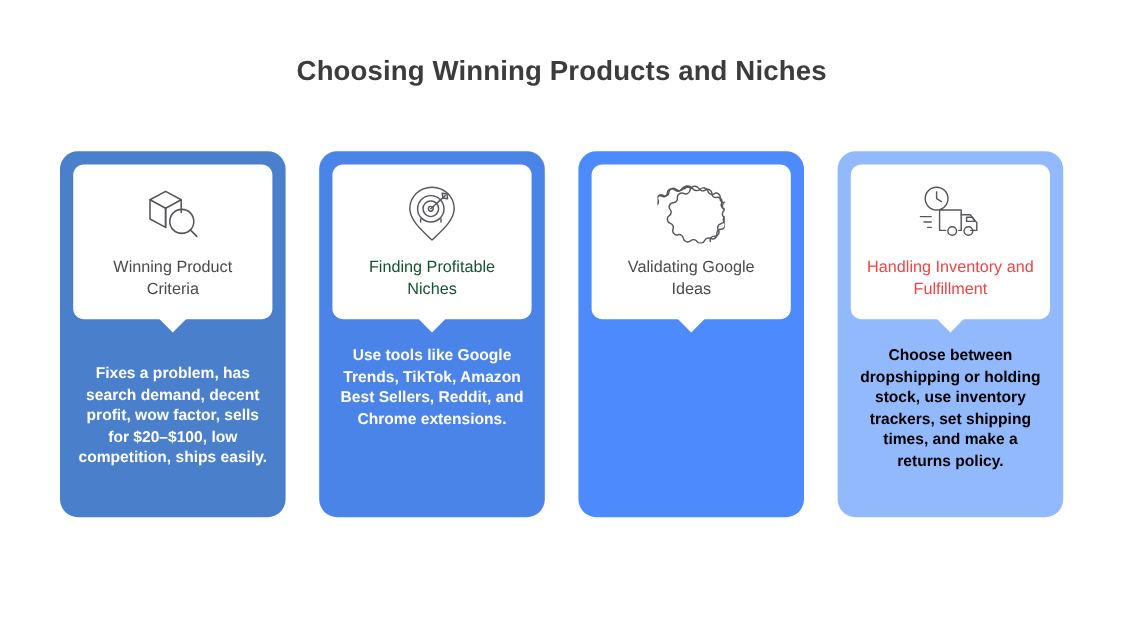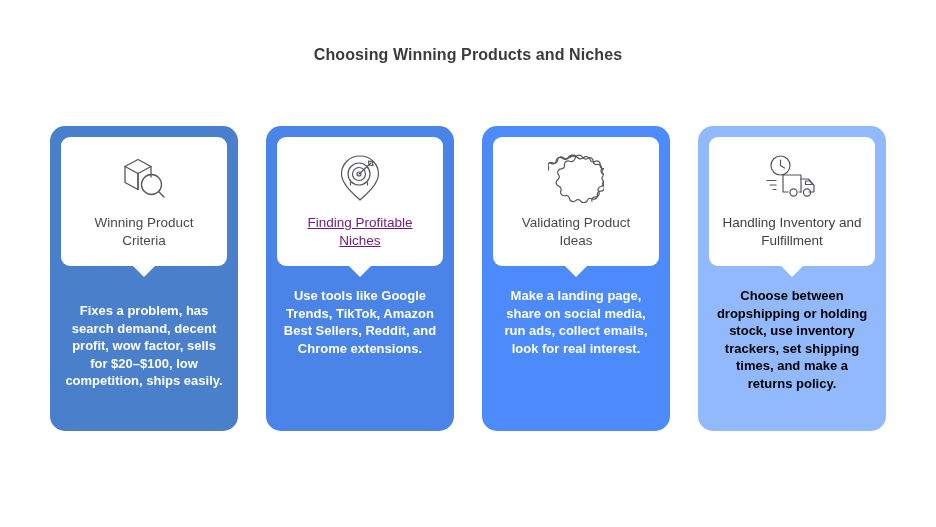--- a/index.html
+++ b/index.html
@@ -17,21 +17,21 @@
     position: relative;
     width: 936px;
     height: 527px;
   }
   .page-title {
     position: absolute;
     top: 46px;
     left: 0;
     width: 936px;
     text-align: center;
-    font-size: 16px;
+    font-size: 23px;
     font-weight: bold;
     color: #3c3c3c;
     letter-spacing: 0.1px;
   }
   .cards {
     position: absolute;
     top: 126px;
     left: 50px;
     width: 836px;
     height: 305px;
@@ -133,21 +133,21 @@
             <path d="M22 3 C11.5 3 3.5 11 3.5 21 C3.5 30.5 14 39.5 22 47 C30 39.5 40.5 30.5 40.5 21 C40.5 11 32.5 3 22 3 Z"></path>
             <circle cx="21" cy="21" r="11"></circle>
             <circle cx="21" cy="21" r="6.5"></circle>
             <circle cx="21" cy="21" r="2"></circle>
             <path d="M21 21 L33 10"></path>
             <path d="M30.5 8 L34.5 8.6 L35 12.6 L31 12 Z"></path>
             <path d="M12.5 29.5 L12.5 32"></path>
             <path d="M29.5 29.5 L29.5 32"></path>
           </svg>
         </div>
-        <div class="card-title" style="color: #701a75; text-decoration: underline;">Finding Profitable Niches</div>
+        <div class="card-title" style="color: #14532d;">Finding Profitable Niches</div>
       </div>
       <div class="card-body" style="color: rgb(255, 255, 255); margin-top: 21px;">Use tools like Google Trends, TikTok, Amazon Best Sellers, Reddit, and Chrome extensions.</div>
     </div>
 
     <div class="card" style="background: rgb(77, 138, 252);">
       <div class="card-inner">
         <div class="card-icon">
           <svg width="56" height="50" viewBox="0 0 56 50" fill="none" stroke="#55565a" stroke-width="1.2" stroke-linecap="round" stroke-linejoin="round">
             <path d="M22 4.5
               C24 2.2 27.5 2.2 29.5 4.5
@@ -204,42 +204,41 @@
                 C3.8 31.2 3.2 27.4 5.7 25.7
                 C7.4 24.6 7.8 22.2 6.5 20.7
                 C4.6 18.4 6.2 14.9 9.2 14.9
                 C11.2 14.9 12.8 13.1 12.5 11.1
                 C12 8.1 15.1 5.9 17.7 7.2
                 C19.5 8.1 21.7 7.4 22.6 5.6
                 C22.9 4.9 23.4 3.3 24 2.5 Z"></path>
             </g>
           </svg>
         </div>
-        <div class="card-title" style="color: rgb(74, 74, 74);">Validating Product Ideas</div>
-      </div>
-      <div class="card-body" style="color: rgb(255, 255, 255);">Make a landing page, share on social media, run ads, collect emails, look for real interest.</div>
+        <div class="card-title" style="color: rgb(74, 74, 74);">Validating Google Ideas</div>
+      </div>
     </div>
 
     <div class="card" style="background: rgb(147, 185, 253);">
       <div class="card-inner">
         <div class="card-icon">
           <svg width="60" height="48" viewBox="0 0 60 48" fill="none" stroke="#55565a" stroke-width="1.2" stroke-linecap="round" stroke-linejoin="round">
             <circle cx="18.5" cy="11.5" r="9.5"></circle>
             <path d="M18.5 6 L18.5 11.5 L22.5 14"></path>
             <path d="M21 21 L21 38 L26 38"></path>
             <path d="M21 21 L39 21 L39 38"></path>
             <path d="M39 25 L46.5 25 L52 31.5 L52 38 L47 38"></path>
             <path d="M39 38 L37 38"></path>
             <path d="M43.5 27 L48 27 L50.5 30.5 L43.5 30.5 Z"></path>
             <circle cx="31.5" cy="38.5" r="3.6"></circle>
             <circle cx="45" cy="38.5" r="3.6"></circle>
             <path d="M5 26.5 L14 26.5"></path>
             <path d="M8 31 L14 31"></path>
             <path d="M11 35.5 L14 35.5"></path>
           </svg>
         </div>
-        <div class="card-title" style="color: #404040;">Handling Inventory and Fulfillment</div>
+        <div class="card-title" style="color: #ef4444;">Handling Inventory and Fulfillment</div>
       </div>
       <div class="card-body" style="color: #000000;">Choose between dropshipping or holding stock, use inventory trackers, set shipping times, and make a returns policy.</div>
     </div>
 
   </div>
 </div>
 
 </body></html>

